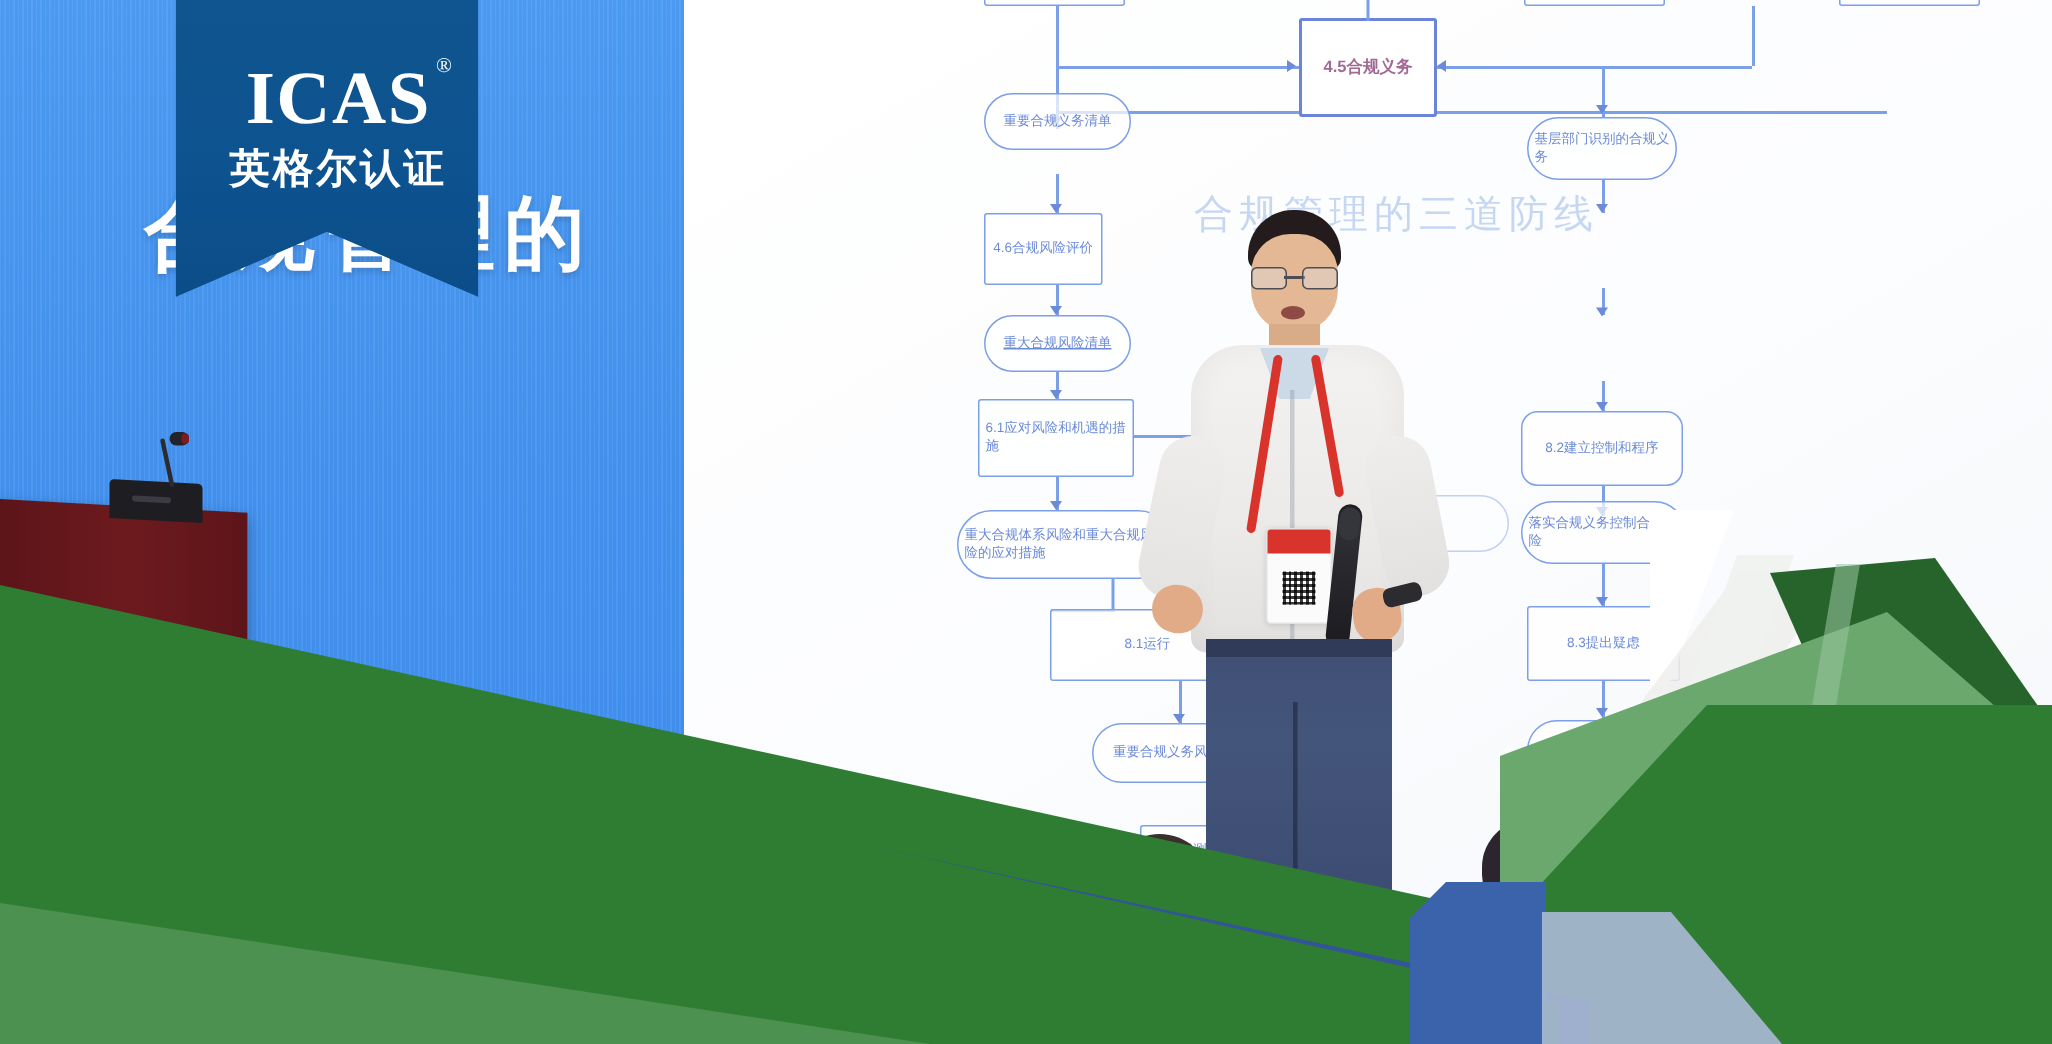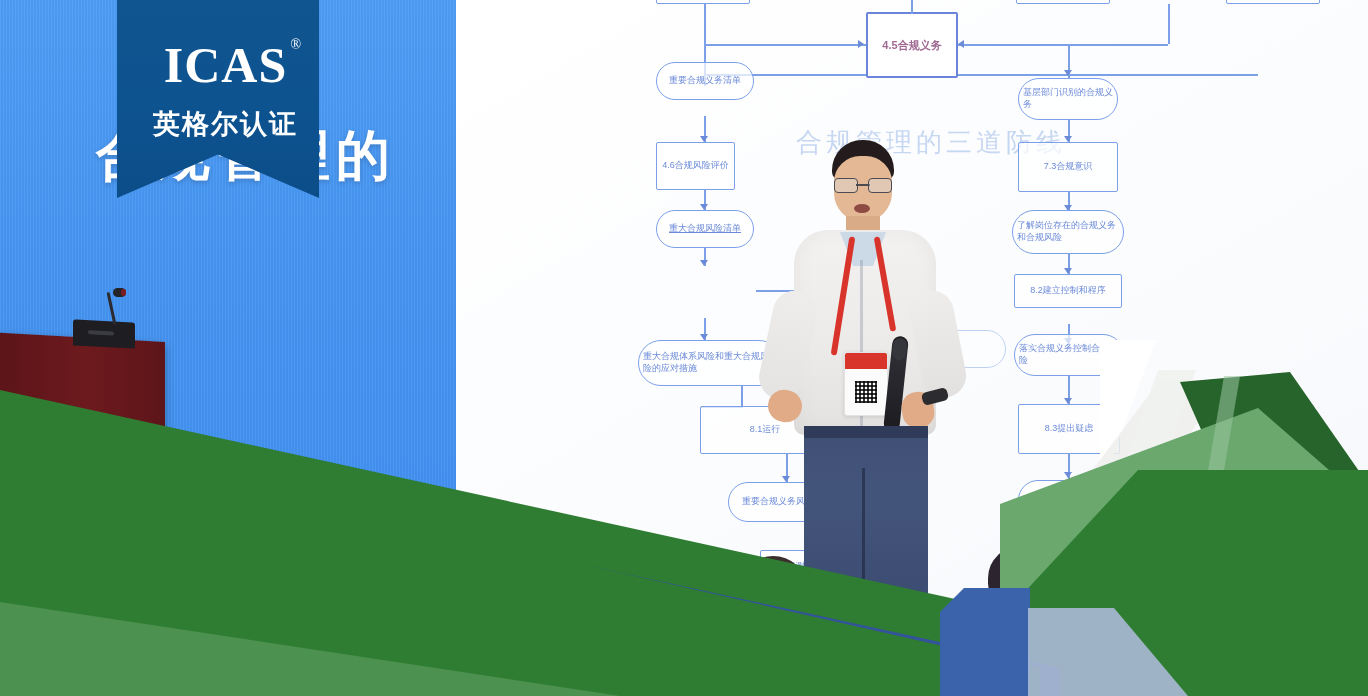--- a/index.html
+++ b/index.html
@@ -55,21 +55,21 @@
   .icas-word{
     margin-top:40px;
     font-family:"Liberation Serif","DejaVu Serif",serif;
     font-size:50px;font-weight:bold;color:#fff;letter-spacing:1px;
     position:relative;display:inline-block;line-height:1;
   }
   .icas-reg{
     position:absolute;right:-15px;top:-2px;font-size:14px;font-weight:normal;
   }
   .icas-cn{
-    margin-top:16px;font-size:27px;font-weight:bold;color:#fff;letter-spacing:2px;
+    margin-top:4px;font-size:27px;font-weight:bold;color:#fff;letter-spacing:2px;
   }
 
   
   .podium-body{
     position:absolute;left:-10px;top:337px;width:175px;height:110px;
     background:linear-gradient(90deg,#5a1418 0%,#6d1a1e 55%,#5d1519 100%);
     transform:skewY(3.2deg);
     box-shadow:0 4px 10px rgba(0,0,0,.3);
   }
   .podium-top{
@@ -383,20 +383,21 @@
     <div class="arrow" style="left:244px;top:136px;"></div>
 
     <div class="node rect" style="left:200px;top:142px;width:79px;height:48px;">4.6合规风险评价</div>
     <div class="edge v" style="left:248px;top:190px;height:20px;"></div>
     <div class="arrow" style="left:244px;top:204px;"></div>
 
     <div class="node pill" style="left:200px;top:210px;width:98px;height:38px;text-decoration:underline;">重大合规风险清单</div>
     <div class="edge v" style="left:248px;top:248px;height:18px;"></div>
     <div class="arrow" style="left:244px;top:260px;"></div>
 
+    <div class="node rect" style="left:196px;top:266px;width:104px;height:52px;">6.1应对风险和机遇的措施</div>
     <div class="edge h" style="left:300px;top:290px;width:62px;"></div>
     <div class="edge v" style="left:248px;top:318px;height:22px;"></div>
     <div class="arrow" style="left:244px;top:334px;"></div>
 
     <div class="node pill" style="left:182px;top:340px;width:144px;height:46px;">重大合规体系风险和重大合规风险的应对措施</div>
     <div class="edge v" style="left:285px;top:386px;height:22px;"></div>
     <div class="edge h" style="left:245px;top:406px;width:42px;"></div>
 
     <div class="node rect" style="left:244px;top:406px;width:130px;height:48px;">8.1运行</div>
     <div class="edge v" style="left:330px;top:454px;height:28px;"></div>
@@ -410,29 +411,27 @@
 
     <div class="slide-title">合规管理的三道防线</div>
 
     <div class="edge v" style="left:612px;top:44px;height:34px;"></div>
     <div class="arrow" style="left:608px;top:70px;"></div>
 
     <div class="node pill" style="left:562px;top:78px;width:100px;height:42px;">基层部门识别的合规义务</div>
     <div class="edge v" style="left:612px;top:120px;height:22px;"></div>
     <div class="arrow" style="left:608px;top:136px;"></div>
 
-    <div class="node rect" style="left:562px;top:142px;width:100px;height:50px;">7.3合规意识</div>
     <div class="edge v" style="left:612px;top:192px;height:18px;"></div>
     <div class="arrow" style="left:608px;top:205px;"></div>
 
-    <div class="node pill" style="left:556px;top:210px;width:112px;height:44px;">了解岗位存在的合规义务和合规风险</div>
     <div class="edge v" style="left:612px;top:254px;height:20px;"></div>
     <div class="arrow" style="left:608px;top:268px;"></div>
 
-    <div class="node rect" style="left:558px;top:274px;width:108px;height:34px;">8.2建立控制和程序</div>
+    <div class="node rect" style="left:558px;top:274px;width:108px;height:50px;border-radius:11px;">8.2建立控制和程序</div>
     <div class="edge v" style="left:612px;top:324px;height:20px;"></div>
     <div class="arrow" style="left:608px;top:338px;"></div>
 
     <div class="node pill" style="left:558px;top:334px;width:110px;height:42px;">落实合规义务控制合规风险</div>
     <div class="edge v" style="left:612px;top:376px;height:28px;"></div>
     <div class="arrow" style="left:608px;top:398px;"></div>
 
     <div class="node rect" style="left:562px;top:404px;width:102px;height:50px;">8.3提出疑虑</div>
     <div class="edge v" style="left:612px;top:454px;height:26px;"></div>
     <div class="arrow" style="left:608px;top:472px;"></div>

